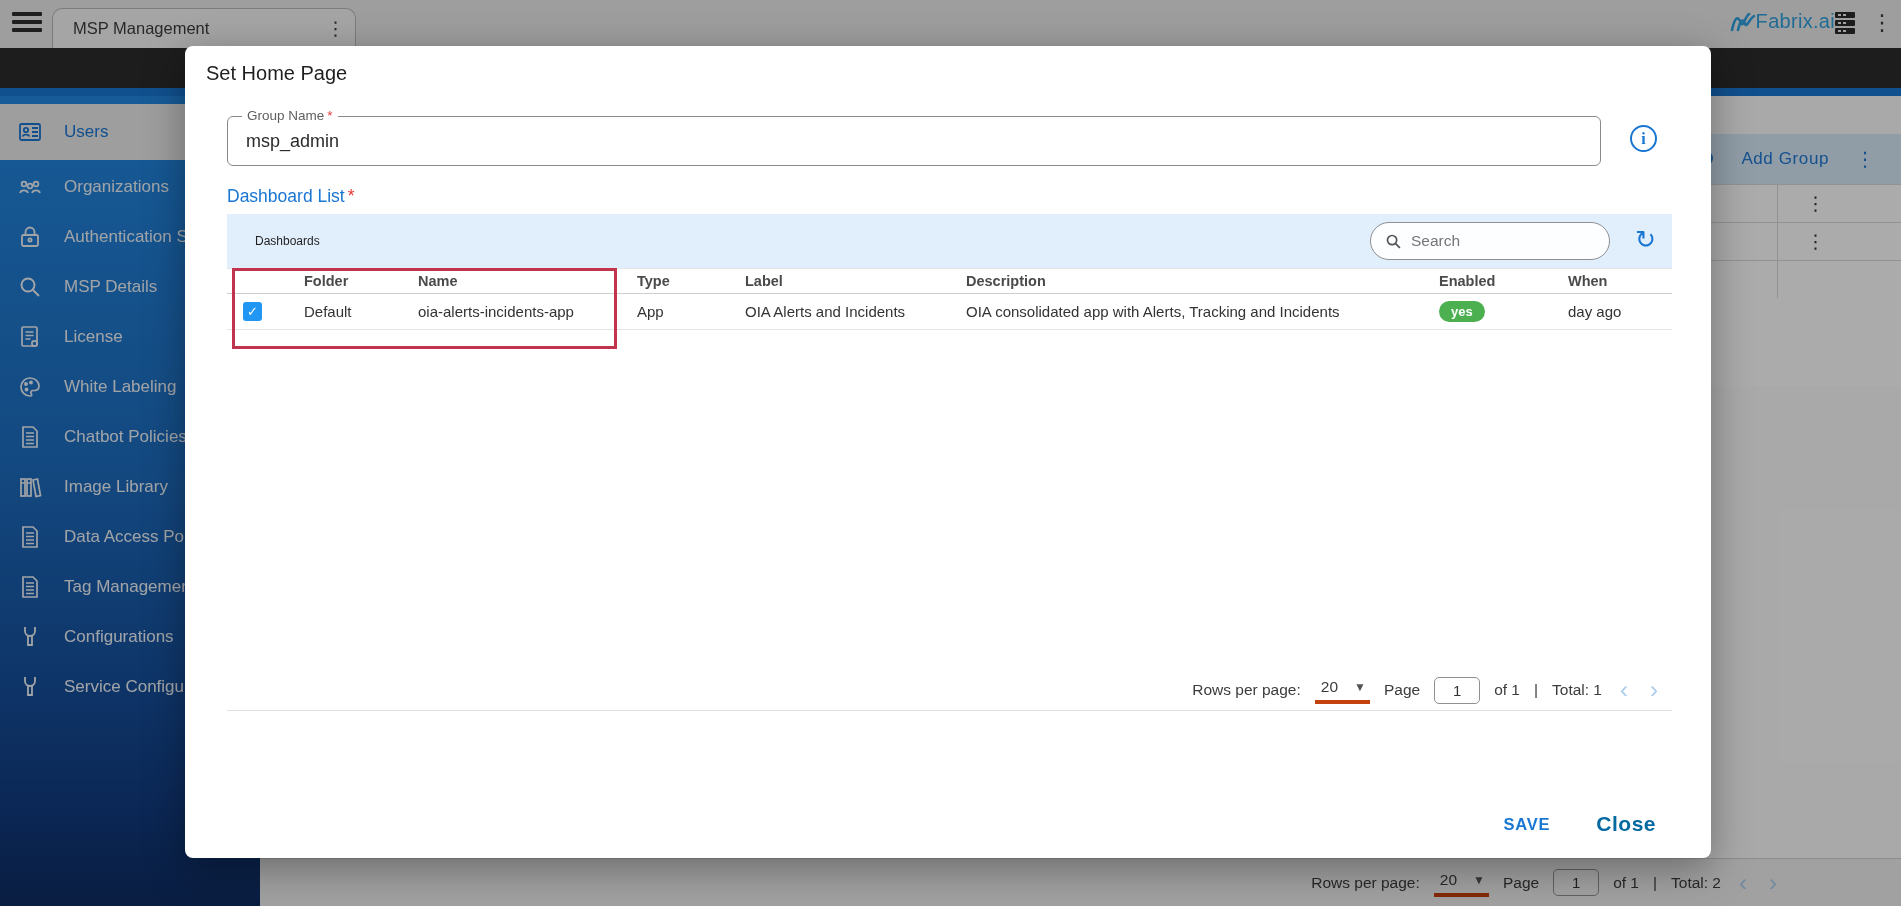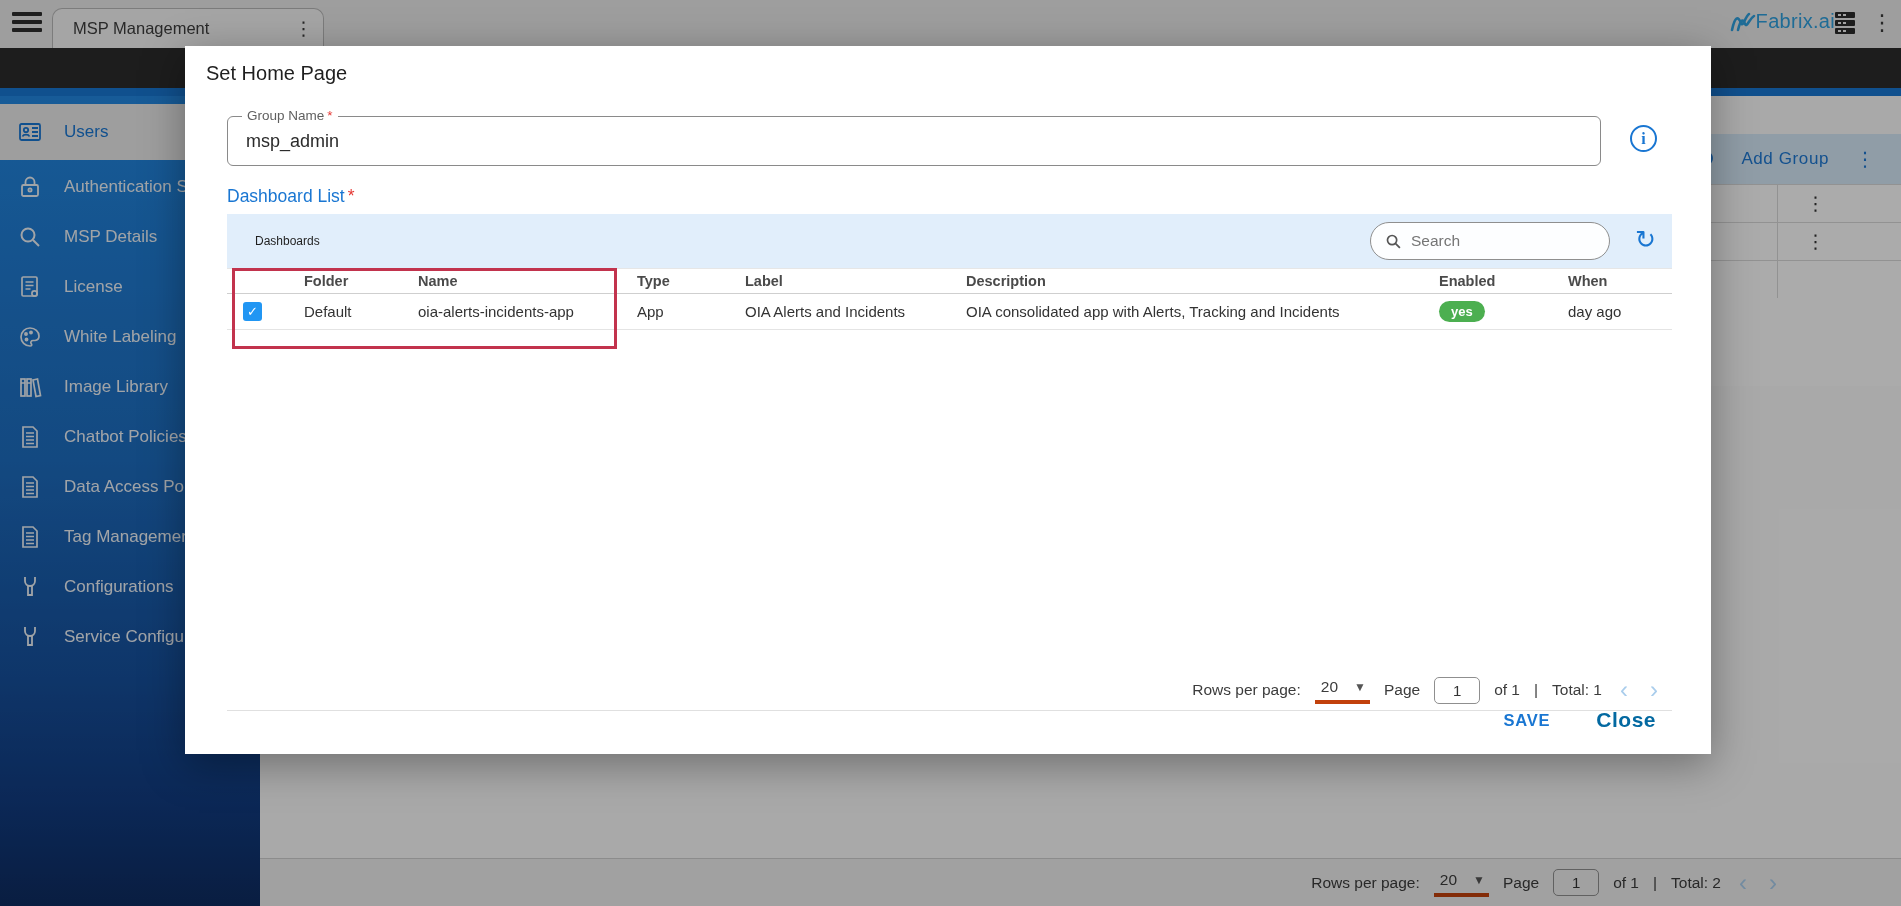--- a/index.html
+++ b/index.html
@@ -4,21 +4,21 @@
 <style>
   * { margin:0; padding:0; box-sizing:border-box; }
   html,body { width:1901px; height:906px; overflow:hidden; }
   body { font-family:"Liberation Sans", sans-serif; background:#fff; }
   #stage { position:relative; width:1901px; height:906px; overflow:hidden; background:#fafafa; }
 
   
   .topbar { position:absolute; left:0; top:0; width:1901px; height:48px; background:#e9e9e9; z-index:1; }
   .hamburger { position:absolute; left:12px; top:12px; width:30px; height:22px; cursor:pointer; }
   .hamburger span { display:block; height:3.5px; background:#2e2e2e; border-radius:1px; margin-bottom:4.5px; }
-  .browser-tab { position:absolute; left:52px; top:8px; width:272px; height:40px; background:#f3f3f3;
+  .browser-tab { position:absolute; left:52px; top:8px; width:304px; height:40px; background:#f3f3f3;
     border:1px solid #b7b7b7; border-bottom:none; border-radius:10px 10px 0 0;
     display:flex; align-items:center; padding:0 10px 0 20px; }
   .browser-tab .tab-label { flex:1; font-size:16.5px; color:#3d3d3d; white-space:nowrap; overflow:hidden; }
   .kebab { font-size:19px; color:#3a3a3a; line-height:1; cursor:pointer; user-select:none; }
   .brand { position:absolute; right:66px; top:10px; display:flex; align-items:center; }
   .brand-name { font-size:20px; color:#2f9fdd; font-weight:500; letter-spacing:0.3px; }
   .topbar-actions { position:absolute; right:8px; top:10px; display:flex; align-items:center; gap:14px; }
 
   .black-bar { position:absolute; left:0; top:48px; width:1901px; height:40px; background:#2b2b2b; z-index:1; }
   .accent-line { position:absolute; left:0; top:88px; width:1901px; height:8px; background:#1976d2; z-index:1; }
@@ -47,22 +47,22 @@
   .pg-select { display:inline-flex; align-items:center; gap:16px; border-bottom:4px solid #c2410c; padding:2px 4px 4px 6px; cursor:pointer; }
   .pg-select .arrow { font-size:12px; color:#555; }
   .pg-input { width:46px; height:27px; border:1.5px solid #8f8f8f; border-radius:5px; text-align:center;
     font-size:15px; color:#333; background:transparent; font-family:inherit; }
   .pg-chev { font-size:24px; color:#a9cdec; line-height:1; padding:0 4px; cursor:pointer; }
 
   
   .overlay { position:absolute; inset:0; background:rgba(0,0,0,0.32); z-index:2; }
 
   
-  .modal { position:absolute; left:185px; top:46px; width:1526px; height:708px; background:#fff;
-    border-radius:0; box-shadow:0 10px 40px rgba(0,0,0,0.35); z-index:3; }
+  .modal { position:absolute; left:185px; top:46px; width:1526px; height:812px; background:#fff;
+    border-radius:8px; box-shadow:0 10px 40px rgba(0,0,0,0.35); z-index:3; }
   .modal-title { position:absolute; left:21px; top:16px; font-size:20px; color:#1f1f1f; }
 
   .group-field { position:absolute; left:42px; top:70px; width:1374px; height:50px;
     border:1px solid #8a8a8a; border-radius:6px; }
   .group-field .float-label { position:absolute; left:14px; top:-9px; background:#fff; padding:0 5px;
     font-size:13.5px; color:#5f5f5f; }
   .req-star { color:#e53935; margin-left:3px; }
   .group-field input { width:100%; height:100%; border:none; outline:none; background:transparent;
     padding:0 18px; font-size:18px; color:#2b2b2b; font-family:inherit; }
   .info-icon { position:absolute; left:1445px; top:79px; width:27px; height:27px; border:2.5px solid #1976d2;
@@ -162,20 +162,32 @@
         <svg width="24" height="24" viewBox="0 0 24 24" fill="none" stroke="currentColor" stroke-width="1.8">
           <rect x="2" y="4" width="20" height="16" rx="1.5"></rect>
             <circle cx="8" cy="10" r="2.2"></circle>
             <path d="M4.5 16.5 c1-2.5 6-2.5 7 0"></path>
             <path d="M14 8 h6 M14 12 h6 M14 16 h6"></path>
         </svg>
       </span>
       <span>Users</span>
     </div>
 
+    <div class="side-item">
+      <span class="icon">
+        <svg width="24" height="24" viewBox="0 0 24 24" fill="none" stroke="currentColor" stroke-width="1.7">
+          <circle cx="6" cy="9" r="2.4"></circle>
+            <circle cx="18" cy="9" r="2.4"></circle>
+            <circle cx="12" cy="11" r="2.4"></circle>
+          <path d="M2 18 c1-3.5 7-3.5 8 0"></path>
+            <path d="M14 18 c1-3.5 7-3.5 8 0"></path>
+        </svg>
+      </span>
+      <span>Organizations</span>
+    </div>
 
     <div class="side-item">
       <span class="icon">
         <svg width="22" height="24" viewBox="0 0 22 24" fill="none" stroke="currentColor" stroke-width="1.8">
           <rect x="3" y="10" width="16" height="11" rx="1.5"></rect>
             <path d="M6.5 10 V7 a4.5 4.5 0 0 1 9 0 V10"></path>
             <circle cx="11" cy="15" r="1.6"></circle>
         </svg>
       </span>
       <span>Authentication Settings</span>
@@ -209,38 +221,38 @@
           <circle cx="8" cy="9" r="1.1" fill="currentColor"></circle>
             <circle cx="13" cy="7.5" r="1.1" fill="currentColor"></circle>
             <circle cx="8.5" cy="14.5" r="1.1" fill="currentColor"></circle>
         </svg>
       </span>
       <span>White Labeling</span>
     </div>
 
     <div class="side-item">
       <span class="icon">
+        <svg width="22" height="24" viewBox="0 0 22 24" fill="none" stroke="currentColor" stroke-width="1.7">
+          <path d="M4 2 h10 l4 4 v16 H4 Z"></path>
+            <path d="M7 8 h8 M7 11.5 h8 M7 15 h8 M7 18.5 h8"></path>
+        </svg>
+      </span>
+      <span>Chatbot Policies</span>
+    </div>
+
+    <div class="side-item">
+      <span class="icon">
         <svg width="24" height="24" viewBox="0 0 24 24" fill="none" stroke="currentColor" stroke-width="1.7">
           <rect x="3" y="4" width="4" height="17"></rect>
             <rect x="9" y="4" width="4" height="17"></rect>
             <path d="M15 5 l4.5 -1 3 16.5 -4.5 1 Z"></path>
           <path d="M3 8 h4 M9 8 h4"></path>
         </svg>
       </span>
       <span>Image Library</span>
-    </div>
-
-    <div class="side-item">
-      <span class="icon">
-        <svg width="22" height="24" viewBox="0 0 22 24" fill="none" stroke="currentColor" stroke-width="1.7">
-          <path d="M4 2 h10 l4 4 v16 H4 Z"></path>
-            <path d="M7 8 h8 M7 11.5 h8 M7 15 h8 M7 18.5 h8"></path>
-        </svg>
-      </span>
-      <span>Chatbot Policies</span>
     </div>
 
     <div class="side-item">
       <span class="icon">
         <svg width="22" height="24" viewBox="0 0 22 24" fill="none" stroke="currentColor" stroke-width="1.7">
           <path d="M4 2 h10 l4 4 v16 H4 Z"></path>
             <path d="M7 8 h8 M7 11.5 h8 M7 15 h8 M7 18.5 h8"></path>
         </svg>
       </span>
       <span>Data Access Policies</span>

